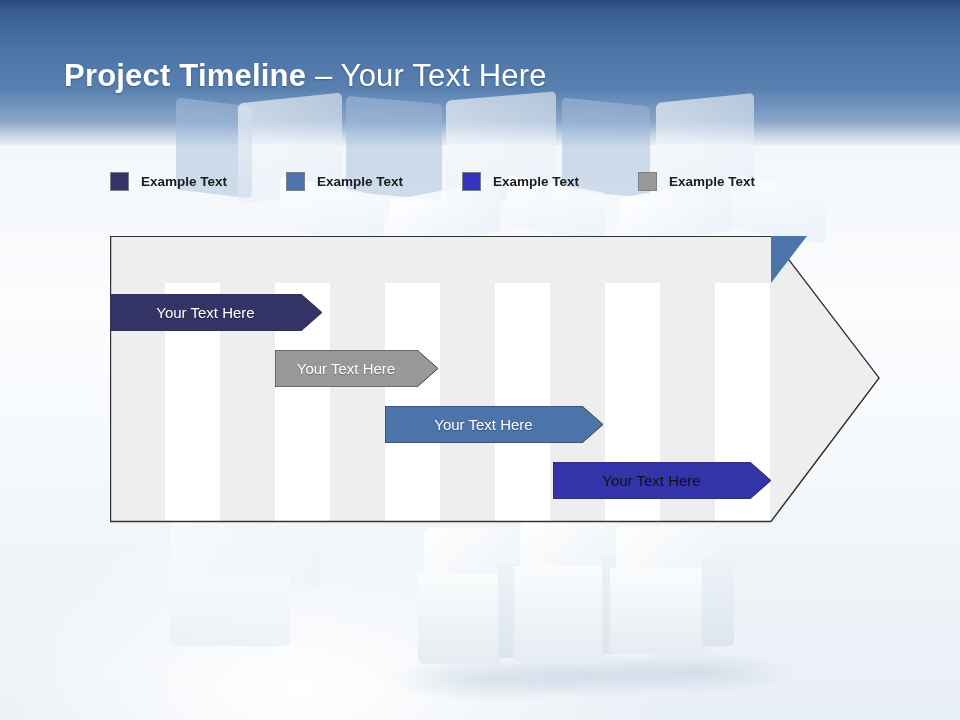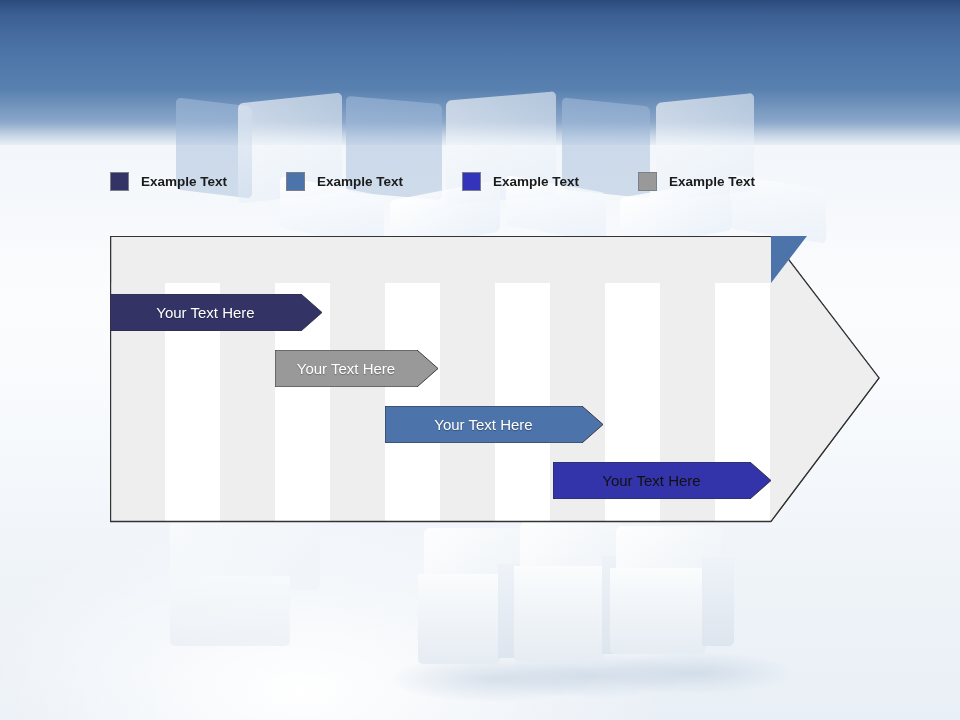--- a/index.html
+++ b/index.html
@@ -269,20 +269,23 @@
     <div class="blk" style="left:296px;top:-22px;width:110px;height:104px;transform:skewY(-5deg);"></div>
     <div class="blk dark" style="left:412px;top:-16px;width:88px;height:92px;transform:skewY(6deg);"></div>
     <div class="blk" style="left:506px;top:-20px;width:98px;height:98px;transform:skewY(-6deg);"></div>
     <div class="blk pale" style="left:130px;top:68px;width:104px;height:52px;transform:skewY(11deg);"></div>
     <div class="blk pale" style="left:240px;top:72px;width:110px;height:52px;transform:skewY(-11deg);"></div>
     <div class="blk pale" style="left:356px;top:66px;width:100px;height:50px;transform:skewY(10deg);"></div>
     <div class="blk pale" style="left:470px;top:70px;width:112px;height:52px;transform:skewY(-10deg);"></div>
     <div class="blk" style="left:580px;top:64px;width:96px;height:54px;transform:skewY(9deg);"></div>
   </div>
 
+  <div id="title">
+    <span class="strong">Project Timeline</span><span class="light"> – Your Text Here</span>
+  </div>
 
   <div id="legend">
       <div class="legend-item" style="left: 0px;">
         <span class="legend-swatch" style="background: rgb(51, 51, 102);"></span>
         <span class="legend-label">Example Text</span>
       </div>
       <div class="legend-item" style="left: 176px;">
         <span class="legend-swatch" style="background: rgb(77, 116, 170);"></span>
         <span class="legend-label">Example Text</span>
       </div>

